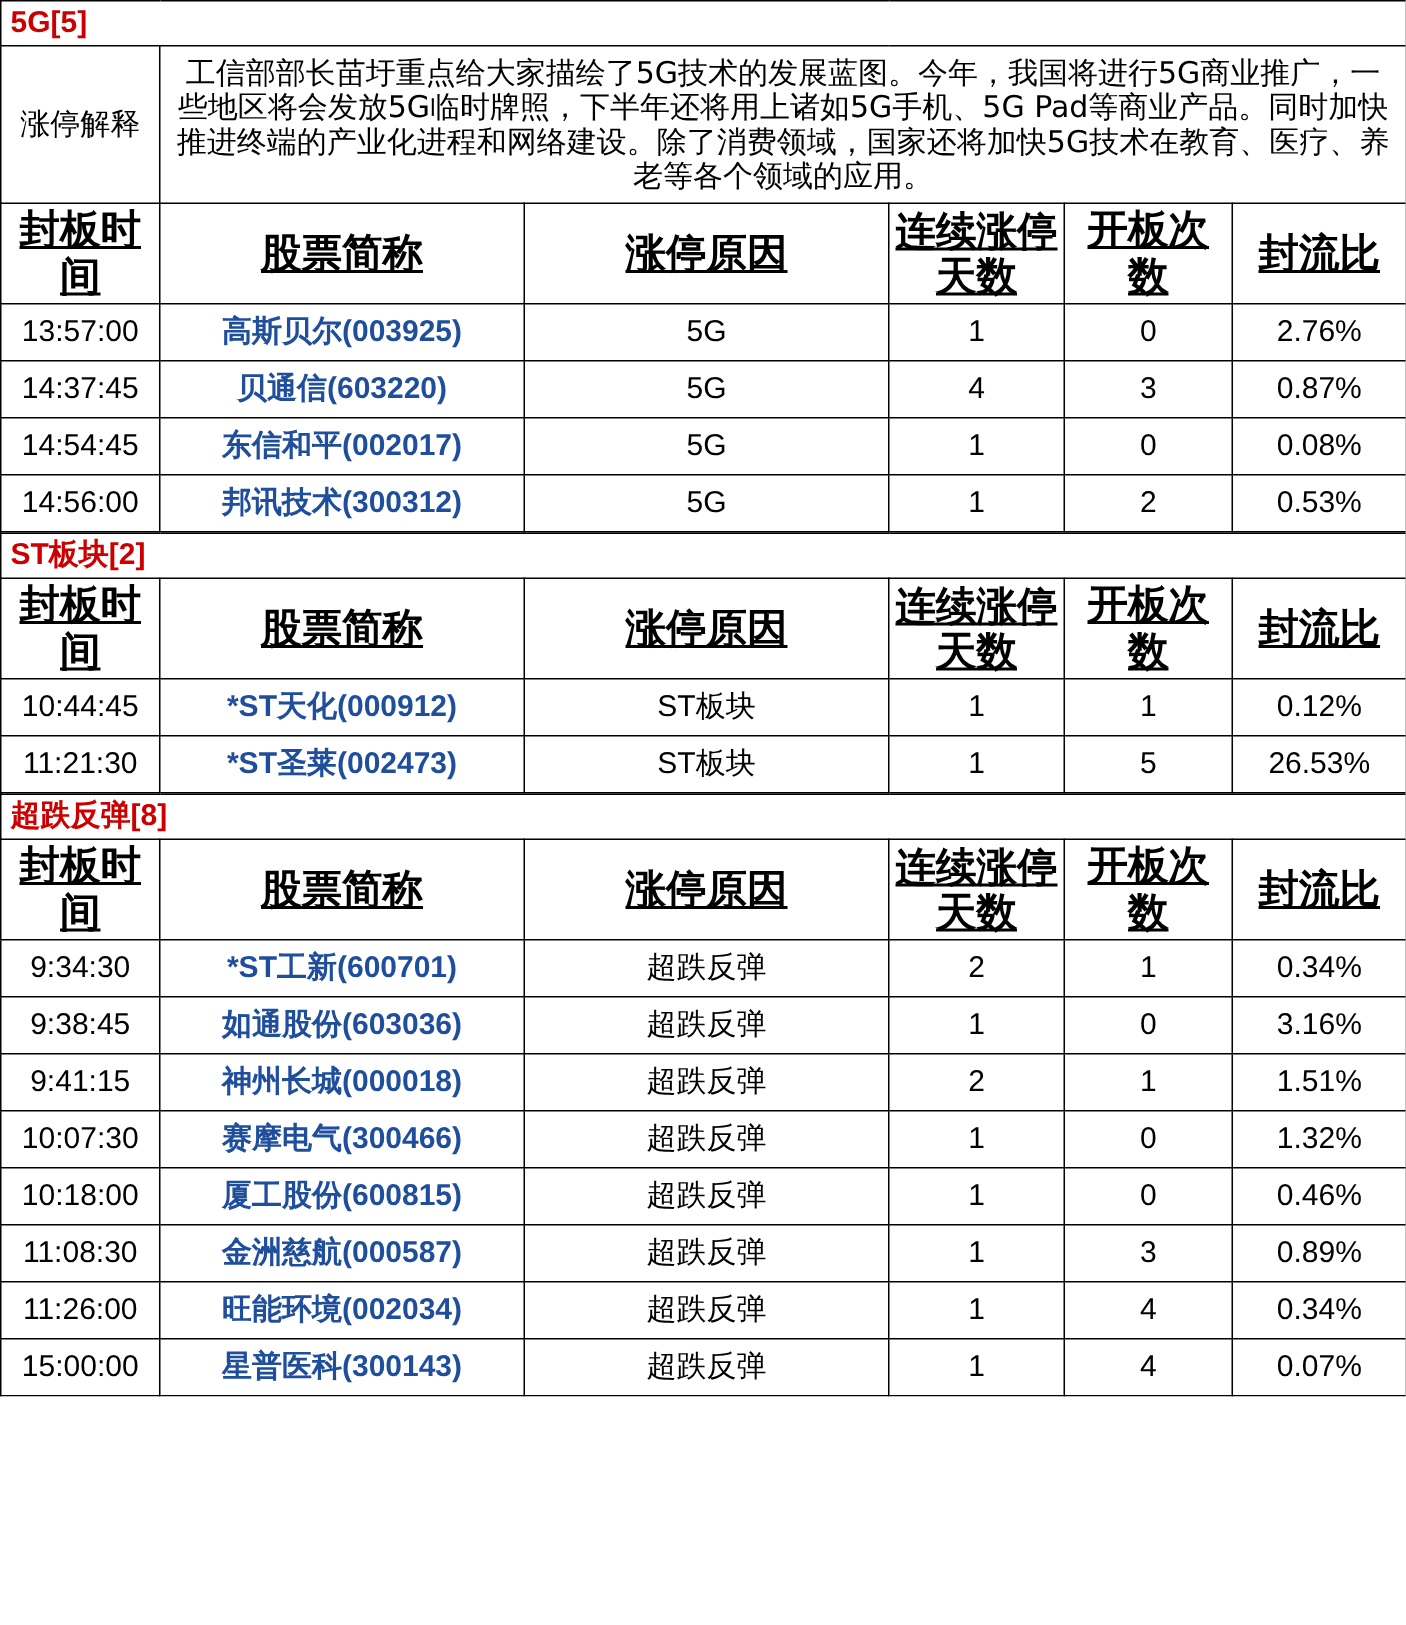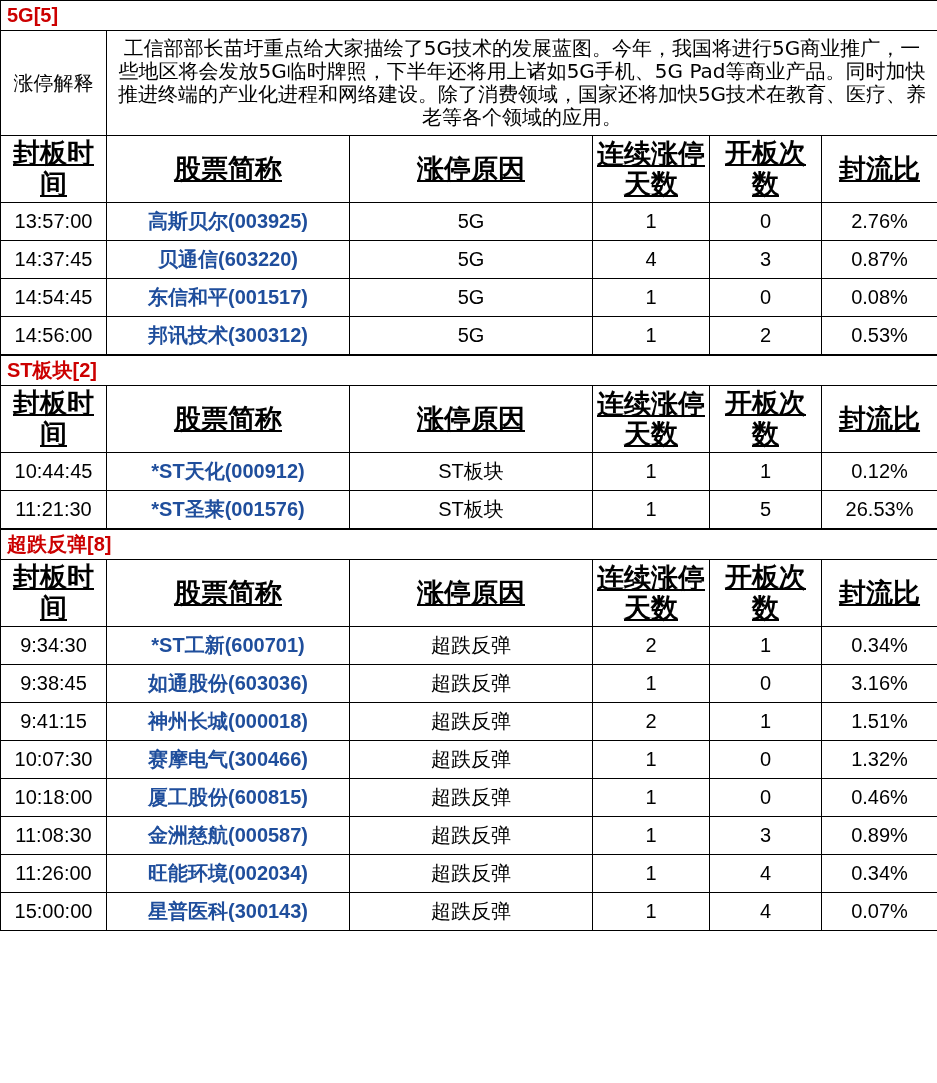--- a/index.html
+++ b/index.html
@@ -128,21 +128,21 @@
       <tr class="data">
         <td>14:37:45</td>
         <td class="stock">贝通信(603220)</td>
         <td>5G</td>
         <td>4</td>
         <td>3</td>
         <td>0.87%</td>
       </tr>
       <tr class="data">
         <td>14:54:45</td>
-        <td class="stock">东信和平(001517)</td>
+        <td class="stock">东信和平(002017)</td>
         <td>5G</td>
         <td>1</td>
         <td>0</td>
         <td>0.08%</td>
       </tr>
       <tr class="data">
         <td>14:56:00</td>
         <td class="stock">邦讯技术(300312)</td>
         <td>5G</td>
         <td>1</td>
@@ -179,21 +179,21 @@
       <tr class="data">
         <td>10:44:45</td>
         <td class="stock">*ST天化(000912)</td>
         <td>ST板块</td>
         <td>1</td>
         <td>1</td>
         <td>0.12%</td>
       </tr>
       <tr class="data">
         <td>11:21:30</td>
-        <td class="stock">*ST圣莱(001576)</td>
+        <td class="stock">*ST圣莱(002473)</td>
         <td>ST板块</td>
         <td>1</td>
         <td>5</td>
         <td>26.53%</td>
       </tr>
     </tbody>
   </table>
 
   <table class="grid">
     <colgroup>

